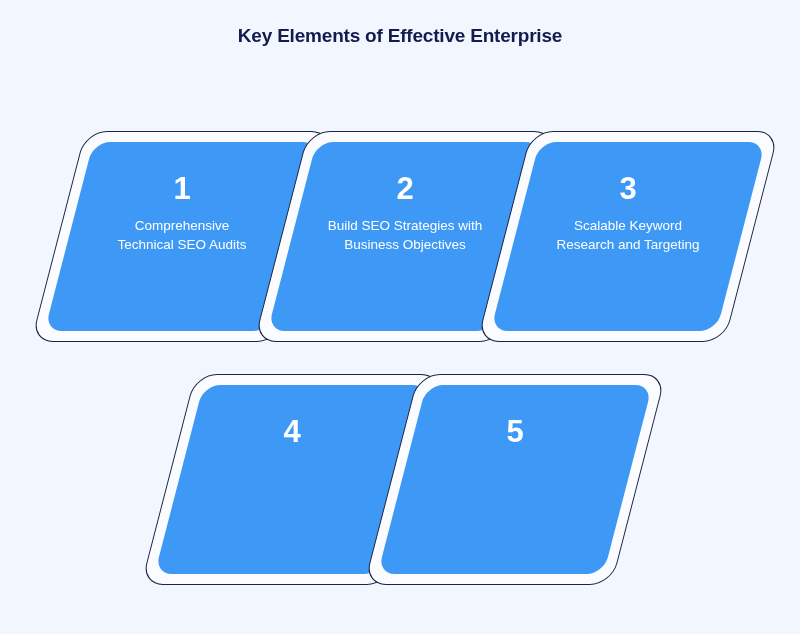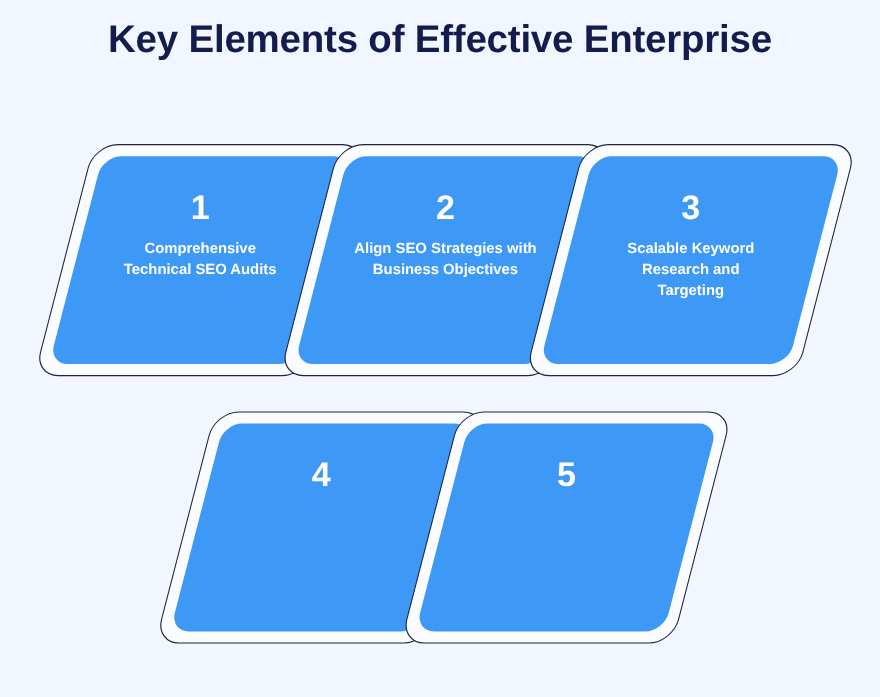--- a/index.html
+++ b/index.html
@@ -28,21 +28,21 @@
     position: absolute;
     left: 0;
     top: 18px;
     width: 800px;
     text-align: center;
     padding: 0 70px;
     box-sizing: border-box;
   }
   .title-line {
     display: block;
-    font-size: 35px;
+    font-size: 19px;
     line-height: 36px;
     font-weight: bold;
     color: #141b4d;
     letter-spacing: -0.2px;
     white-space: nowrap;
   }
 
   
   .cards-layer {
     position: absolute;
@@ -100,21 +100,21 @@
   }
   .card-number {
     font-size: 31px;
     font-weight: bold;
     line-height: 1;
     color: #ffffff;
     letter-spacing: 0px;
   }
   .card-label {
     font-size: 13.5px;
-    font-weight: bold;
+    font-weight: normal;
     line-height: 19px;
     color: #ffffff;
     max-width: 160px;
     margin-top: 12px;
   }
 
   
   .card-1 { left: 58px;  top: 131px; width: 248px; height: 211px; }
   .card-2 { left: 281px; top: 131px; width: 248px; height: 211px; }
   .card-3 { left: 504px; top: 131px; width: 248px; height: 211px; }
@@ -154,21 +154,21 @@
         <div class="card-number">1</div>
         <div class="card-label">Comprehensive Technical SEO Audits</div>
       </div>
     </div>
 
     <div class="card card-2">
       <div class="card-outline"></div>
       <div class="card-fill"></div>
       <div class="card-content">
         <div class="card-number">2</div>
-        <div class="card-label">Align SEO Strategies with Business Objectives</div>
+        <div class="card-label">Build SEO Strategies with Business Objectives</div>
       </div>
     </div>
 
     <div class="card card-3">
       <div class="card-outline"></div>
       <div class="card-fill"></div>
       <div class="card-content">
         <div class="card-number">3</div>
         <div class="card-label">Scalable Keyword Research and Targeting</div>
       </div>

